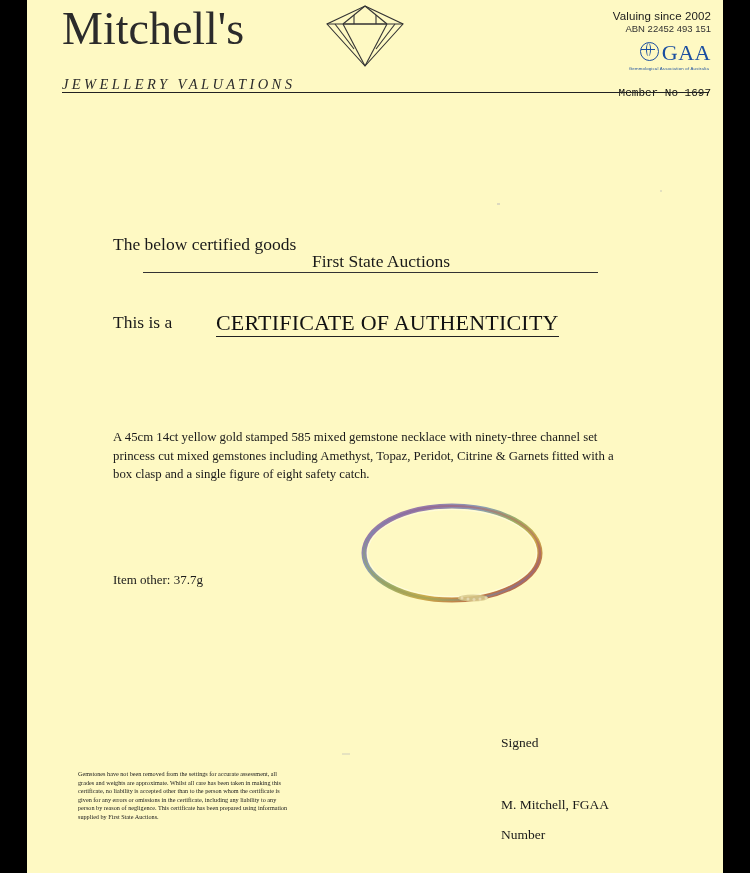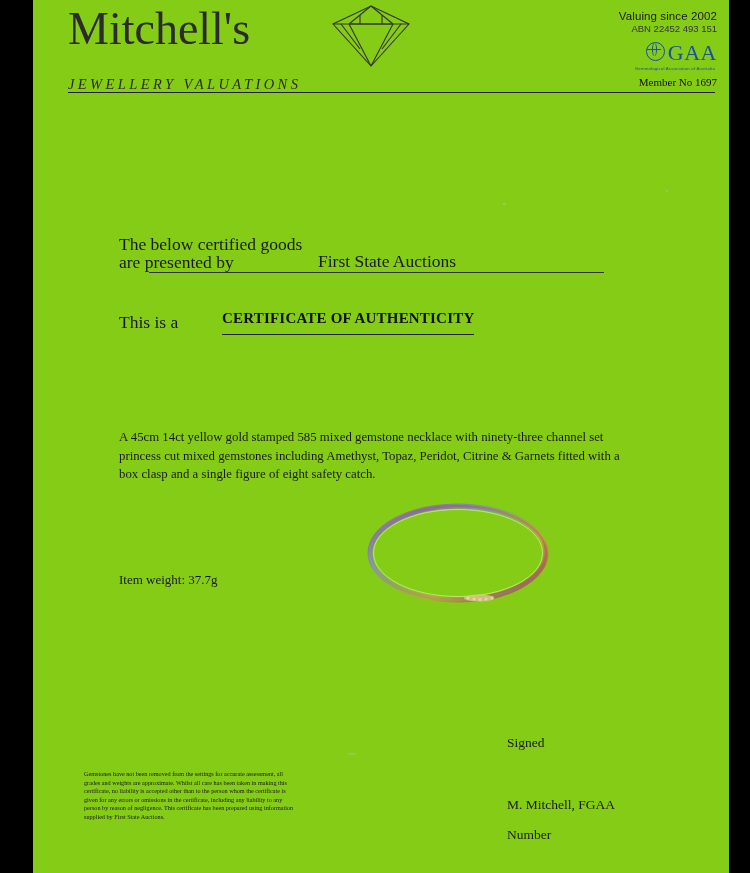--- a/index.html
+++ b/index.html
@@ -8,25 +8,25 @@
     background: #000;
   }
   body {
     width: 750px;
     height: 873px;
     overflow: hidden;
     font-family: "Liberation Serif", serif;
   }
   .page {
     position: absolute;
-    left: 33px;
+    left: 27px;
     top: 0;
     width: 696px;
     height: 873px;
-    background: #84cc16;
+    background: #fef9c3;
   }
 
   
   .header {
     position: relative;
     height: 100px;
   }
   .brand {
     position: absolute;
     left: 35px;
@@ -125,25 +125,25 @@
   .gaa-caption {
     font-family: "Liberation Sans", sans-serif;
     font-size: 4.3px;
     color: #1b4fa0;
     text-align: right;
     letter-spacing: 0.2px;
     margin-top: -4px;
     padding-right: 2px;
   }
   .member-no {
-    font-family: Liberation Serif, serif;
+    font-family: Liberation Mono, monospace;
     font-size: 11px;
     color: #111;
     text-align: right;
-    margin-top: 5px;
+    margin-top: 16px;
   }
   .header-rule {
     position: absolute;
     left: 35px;
     top: 92px;
     width: 647px;
     height: 0;
     border-top: 1.4px solid #222;
   }
 
@@ -183,25 +183,25 @@
     position: absolute;
     left: 86px;
     top: 312px;
     font-size: 17.5px;
     color: #1a1a1a;
   }
   .coa {
     position: absolute;
     left: 189px;
     top: 310px;
-    font-size: 15px;
-    font-weight: bold;
+    font-size: 22px;
+    font-weight: normal;
     color: #111;
     border-bottom: 1.6px solid #222;
-    padding-bottom: 7px;
+    padding-bottom: 0;
     letter-spacing: 0.2px;
   }
 
   .desc {
     position: absolute;
     left: 86px;
     top: 428px;
     width: 505px;
     font-size: 12.8px;
     line-height: 1.45;
@@ -315,30 +315,29 @@
         </span>
       </div>
       <div class="gaa-caption">Gemmological Association of Australia</div>
       <div class="member-no">Member No 1697</div>
     </div>
 
     <div class="header-rule"></div>
   </div>
 
   <div class="intro">The below  certified goods</div>
-  <div class="presented-row">are presented by</div>
   <div class="presented-line"></div>
   <div class="presented-value">First State Auctions</div>
 
   <div class="thisisa">This is a</div>
   <div class="coa">CERTIFICATE OF AUTHENTICITY</div>
 
   <div class="desc">A 45cm 14ct yellow gold stamped 585 mixed gemstone necklace with ninety-three channel set princess cut mixed gemstones including Amethyst, Topaz, Peridot, Citrine &amp; Garnets fitted with a box clasp and a single figure of eight safety catch.</div>
 
-  <div class="itemweight">Item weight: 37.7g</div>
+  <div class="itemweight">Item other: 37.7g</div>
 
   <div class="photo">
     <svg class="necklace" viewBox="0 0 210 130">
       <defs>
         <linearGradient id="gem1" x1="0" y1="0" x2="1" y2="1">
           <stop offset="0%" stop-color="#a9748f"></stop>
           <stop offset="18%" stop-color="#8c6fa8"></stop>
           <stop offset="34%" stop-color="#7f94b4"></stop>
           <stop offset="50%" stop-color="#93a95f"></stop>
           <stop offset="66%" stop-color="#c7a33f"></stop>

